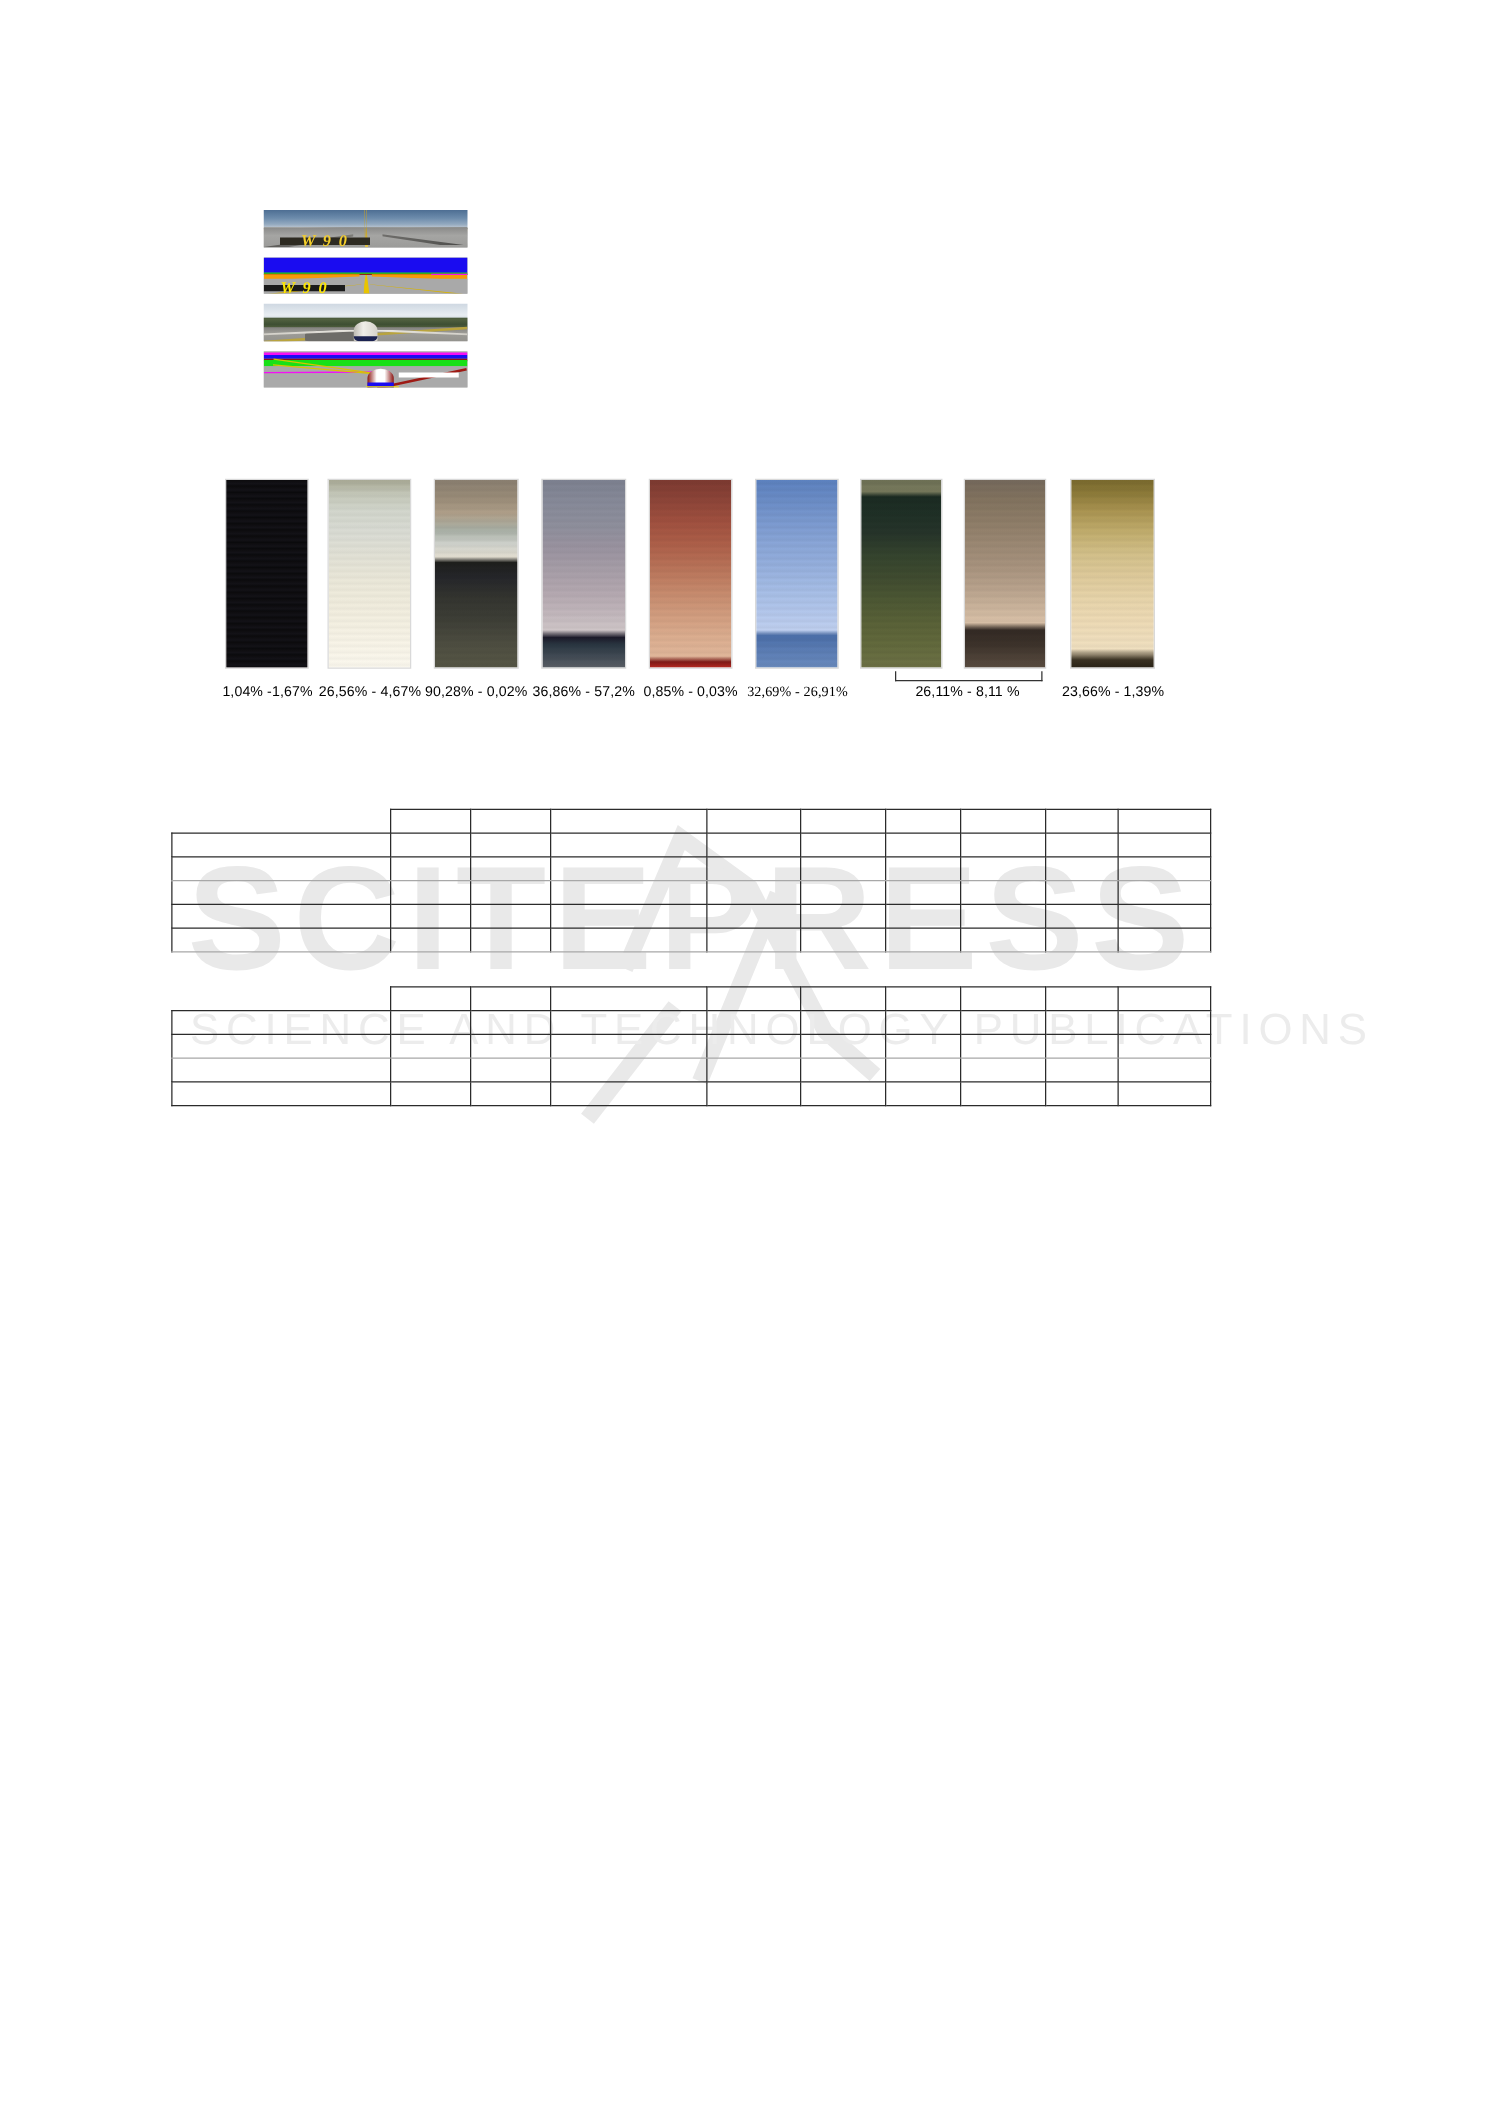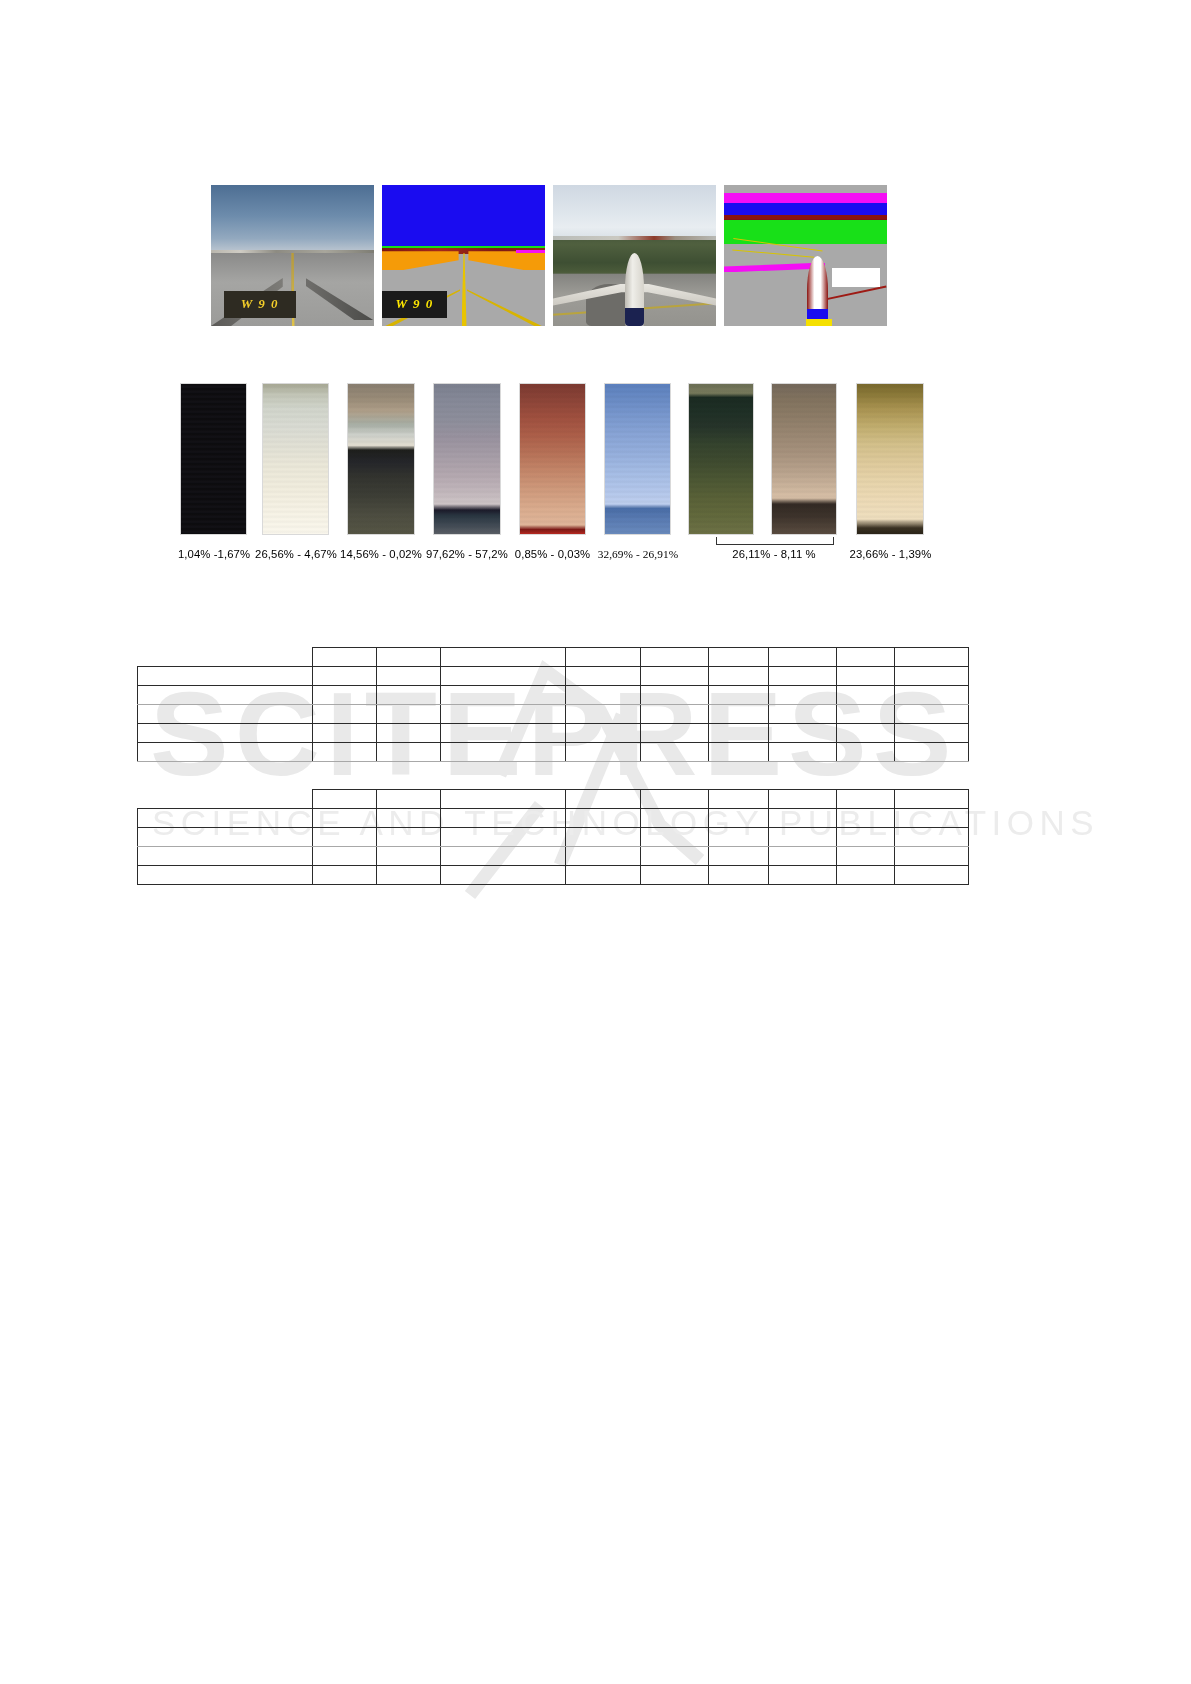--- a/index.html
+++ b/index.html
@@ -11,22 +11,22 @@
 
   
   #watermark{
     position:absolute;left:0;top:575px;width:1191px;height:370px;
     pointer-events:none;z-index:0;overflow:hidden;
   }
   #watermark svg{display:block;}
 
   
   #photo-row{
-    position:absolute;left:211px;top:185px;width:682px;height:142px;
-    display:flex;gap:8px;z-index:2;
+    position:absolute;left:211px;top:168px;width:682px;height:142px;
+    display:flex;gap:8px;z-index:2;flex-direction:column;
   }
   .photo{width:163px;height:141px;position:relative;overflow:hidden;}
 
   
   .p1{background:linear-gradient(180deg,
       #4d6e93 0%, #6d8cac 22%, #93a9bf 38%, #b6c2ce 46%,
       #6a6a5c 49%, #8d8573 52%, #9c9483 55%,
       #8e8e8e 58%, #9a9a99 70%, #a3a3a1 85%, #8f8f8d 100%);}
   .p1 .far{position:absolute;left:0;top:46%;width:100%;height:5%;
       background:linear-gradient(90deg,#b9b6ad,#cfccc4 18%,#8d8b82 40%,#a8a69c 70%,#7e7d74);}
@@ -216,25 +216,25 @@
       <div class="strip" style="background: repeating-linear-gradient(rgb(12, 11, 13) 0px, rgb(19, 18, 23) 3px, rgb(10, 10, 12) 5px), linear-gradient(rgb(13, 12, 15) 0%, rgb(22, 21, 28) 12%, rgb(16, 16, 24) 18%, rgb(34, 36, 50) 26%, rgb(26, 28, 40) 33%, rgb(13, 13, 18) 38%, rgb(46, 44, 60) 45%, rgb(58, 53, 70) 55%, rgb(20, 20, 28) 62%, rgb(59, 51, 64) 72%, rgb(74, 59, 68) 82%, rgb(91, 70, 76) 92%, rgb(107, 83, 89) 100%);"></div>
     </div>
     <div class="strip-label" style="left: 165px; width: 98px;">1,04% -1,67%</div>
     <div class="strip-wrap" style="left: 262px; width: 67px;">
       <div class="strip" style="background: repeating-linear-gradient(rgba(255, 255, 255, 0) 0px, rgba(0, 0, 0, 0.035) 3px, rgba(255, 255, 255, 0) 5px), linear-gradient(rgb(168, 169, 149) 0%, rgb(195, 198, 183) 7%, rgb(210, 214, 204) 16%, rgb(218, 220, 212) 28%, rgb(227, 226, 214) 42%, rgb(236, 233, 218) 55%, rgb(242, 238, 223) 70%, rgb(247, 243, 230) 84%, rgb(251, 248, 238) 100%);"></div>
     </div>
     <div class="strip-label" style="left: 247px; width: 98px;">26,56% - 4,67%</div>
     <div class="strip-wrap" style="left: 347px; width: 68px;">
       <div class="strip" style="background: repeating-linear-gradient(rgba(255, 255, 255, 0) 0px, rgba(0, 0, 0, 0.04) 3px, rgba(255, 255, 255, 0) 5px), linear-gradient(rgb(138, 127, 112) 0%, rgb(155, 141, 121) 10%, rgb(176, 160, 138) 18%, rgb(169, 176, 166) 27%, rgb(207, 210, 204) 34%, rgb(226, 221, 208) 41%, rgb(30, 31, 28) 44%, rgb(37, 38, 42) 52%, rgb(51, 52, 47) 62%, rgb(61, 62, 54) 74%, rgb(78, 78, 65) 88%, rgb(86, 86, 69) 100%);"></div>
     </div>
-    <div class="strip-label" style="left: 329px; width: 104px;">14,56% - 0,02%</div>
+    <div class="strip-label" style="left: 329px; width: 104px;">90,28% - 0,02%</div>
     <div class="strip-wrap" style="left: 433px; width: 68px;">
       <div class="strip" style="background: repeating-linear-gradient(rgba(255, 255, 255, 0) 0px, rgba(0, 0, 0, 0.035) 3px, rgba(255, 255, 255, 0) 5px), linear-gradient(rgb(125, 129, 144) 0%, rgb(135, 138, 153) 12%, rgb(142, 143, 156) 24%, rgb(154, 147, 160) 36%, rgb(167, 158, 168) 48%, rgb(180, 168, 176) 60%, rgb(195, 184, 189) 72%, rgb(207, 198, 200) 80%, rgb(28, 27, 42) 84%, rgb(42, 55, 66) 88%, rgb(65, 74, 84) 94%, rgb(90, 95, 102) 100%);"></div>
     </div>
-    <div class="strip-label" style="left: 415px; width: 104px;">97,62% - 57,2%</div>
+    <div class="strip-label" style="left: 415px; width: 104px;">36,86% - 57,2%</div>
     <div class="strip-wrap" style="left: 519px; width: 67px;">
       <div class="strip" style="background: repeating-linear-gradient(rgba(255, 255, 255, 0) 0px, rgba(0, 0, 0, 0.04) 3px, rgba(255, 255, 255, 0) 5px), linear-gradient(rgb(125, 58, 49) 0%, rgb(140, 68, 56) 10%, rgb(160, 80, 63) 22%, rgb(173, 95, 73) 34%, rgb(184, 114, 88) 46%, rgb(197, 135, 106) 58%, rgb(208, 154, 124) 70%, rgb(220, 174, 144) 84%, rgb(224, 182, 154) 94%, rgb(126, 26, 22) 97%, rgb(185, 42, 34) 100%);"></div>
     </div>
     <div class="strip-label" style="left: 502px; width: 101px;">0,85% - 0,03%</div>
     <div class="strip-wrap" style="left: 604px; width: 67px;">
       <div class="strip" style="background: repeating-linear-gradient(rgba(255, 255, 255, 0) 0px, rgba(0, 0, 0, 0.043) 3px, rgba(255, 255, 255, 0) 5px), linear-gradient(rgb(93, 130, 192) 0%, rgb(106, 140, 198) 10%, rgb(123, 154, 208) 22%, rgb(138, 166, 216) 34%, rgb(150, 176, 222) 46%, rgb(165, 189, 230) 58%, rgb(179, 199, 236) 70%, rgb(192, 208, 240) 80%, rgb(74, 110, 168) 83%, rgb(90, 124, 180) 90%, rgb(106, 139, 190) 100%);"></div>
     </div>
     <div class="strip-label" style="left: 583px; width: 110px; font-family: Liberation Serif, serif;">32,69% - 26,91%</div>
     <div class="strip-wrap" style="left: 688px; width: 66px;">
       <div class="strip" style="background: repeating-linear-gradient(rgba(255, 255, 255, 0) 0px, rgba(0, 0, 0, 0.05) 3px, rgba(255, 255, 255, 0) 5px), linear-gradient(rgb(109, 112, 85) 0%, rgb(122, 124, 94) 6%, rgb(27, 43, 34) 9%, rgb(31, 48, 38) 18%, rgb(38, 52, 42) 28%, rgb(53, 68, 46) 40%, rgb(64, 76, 48) 52%, rgb(77, 88, 52) 64%, rgb(90, 98, 56) 76%, rgb(99, 106, 61) 88%, rgb(110, 114, 70) 100%);"></div>

